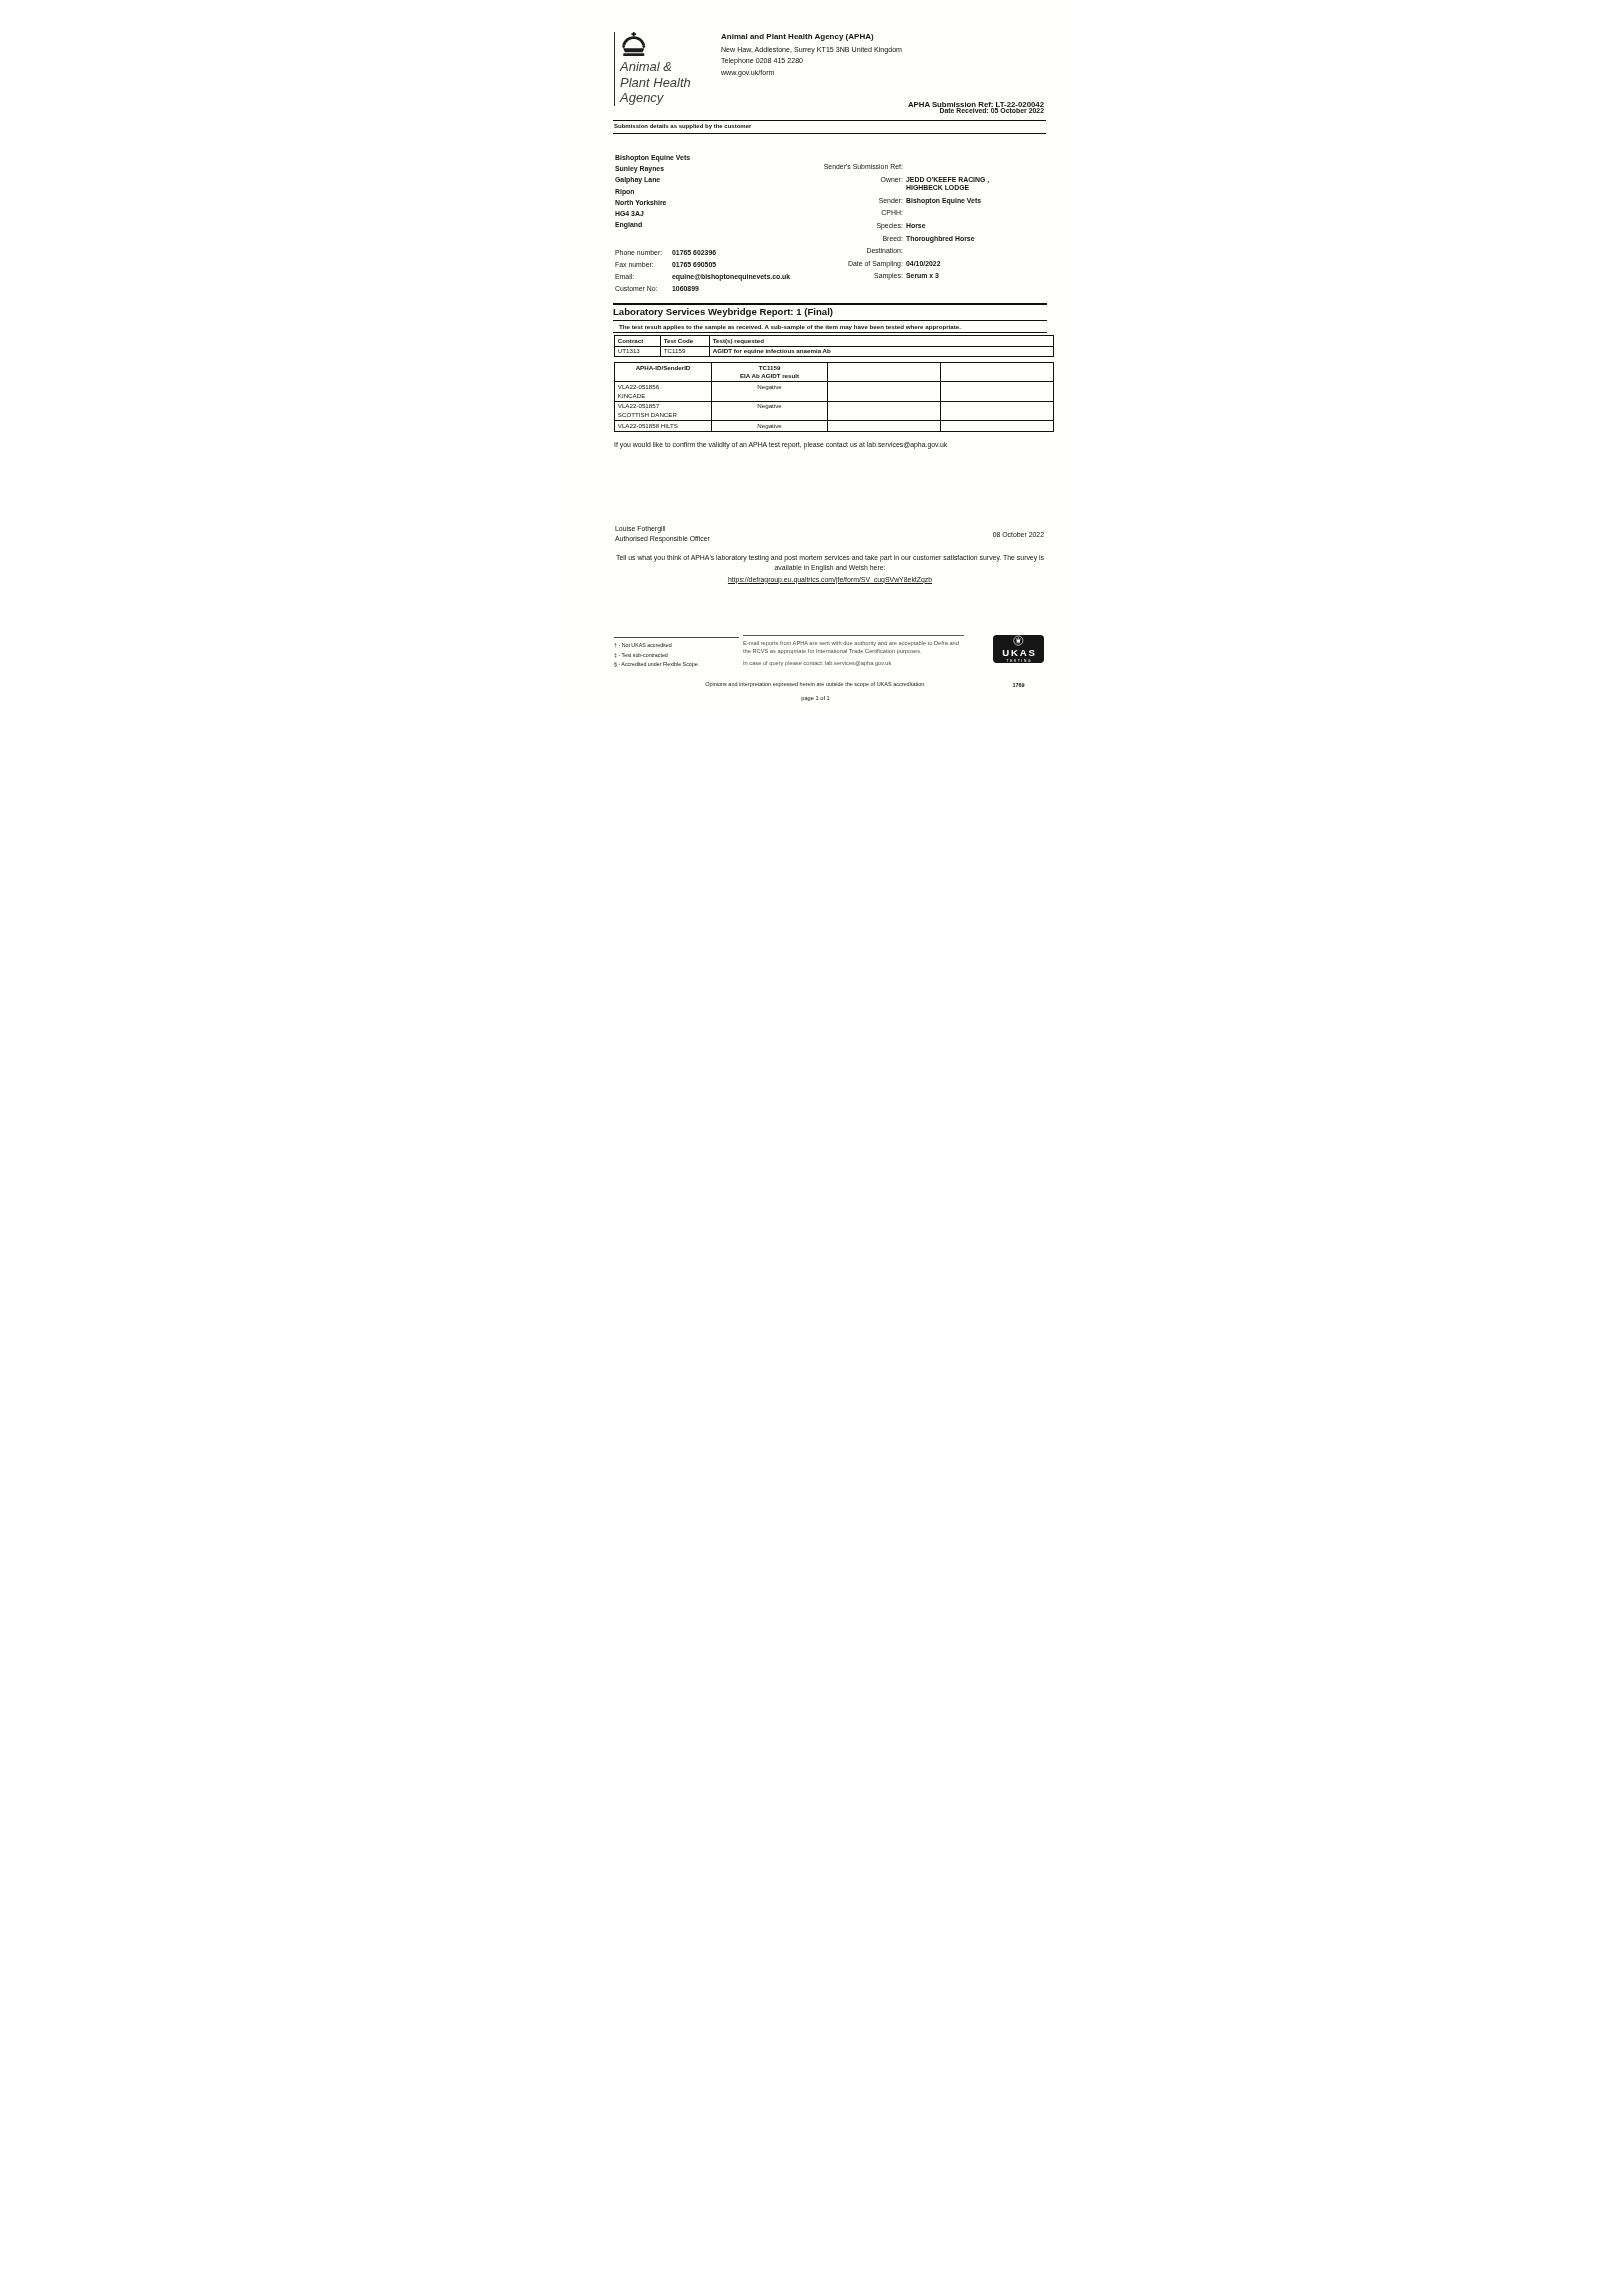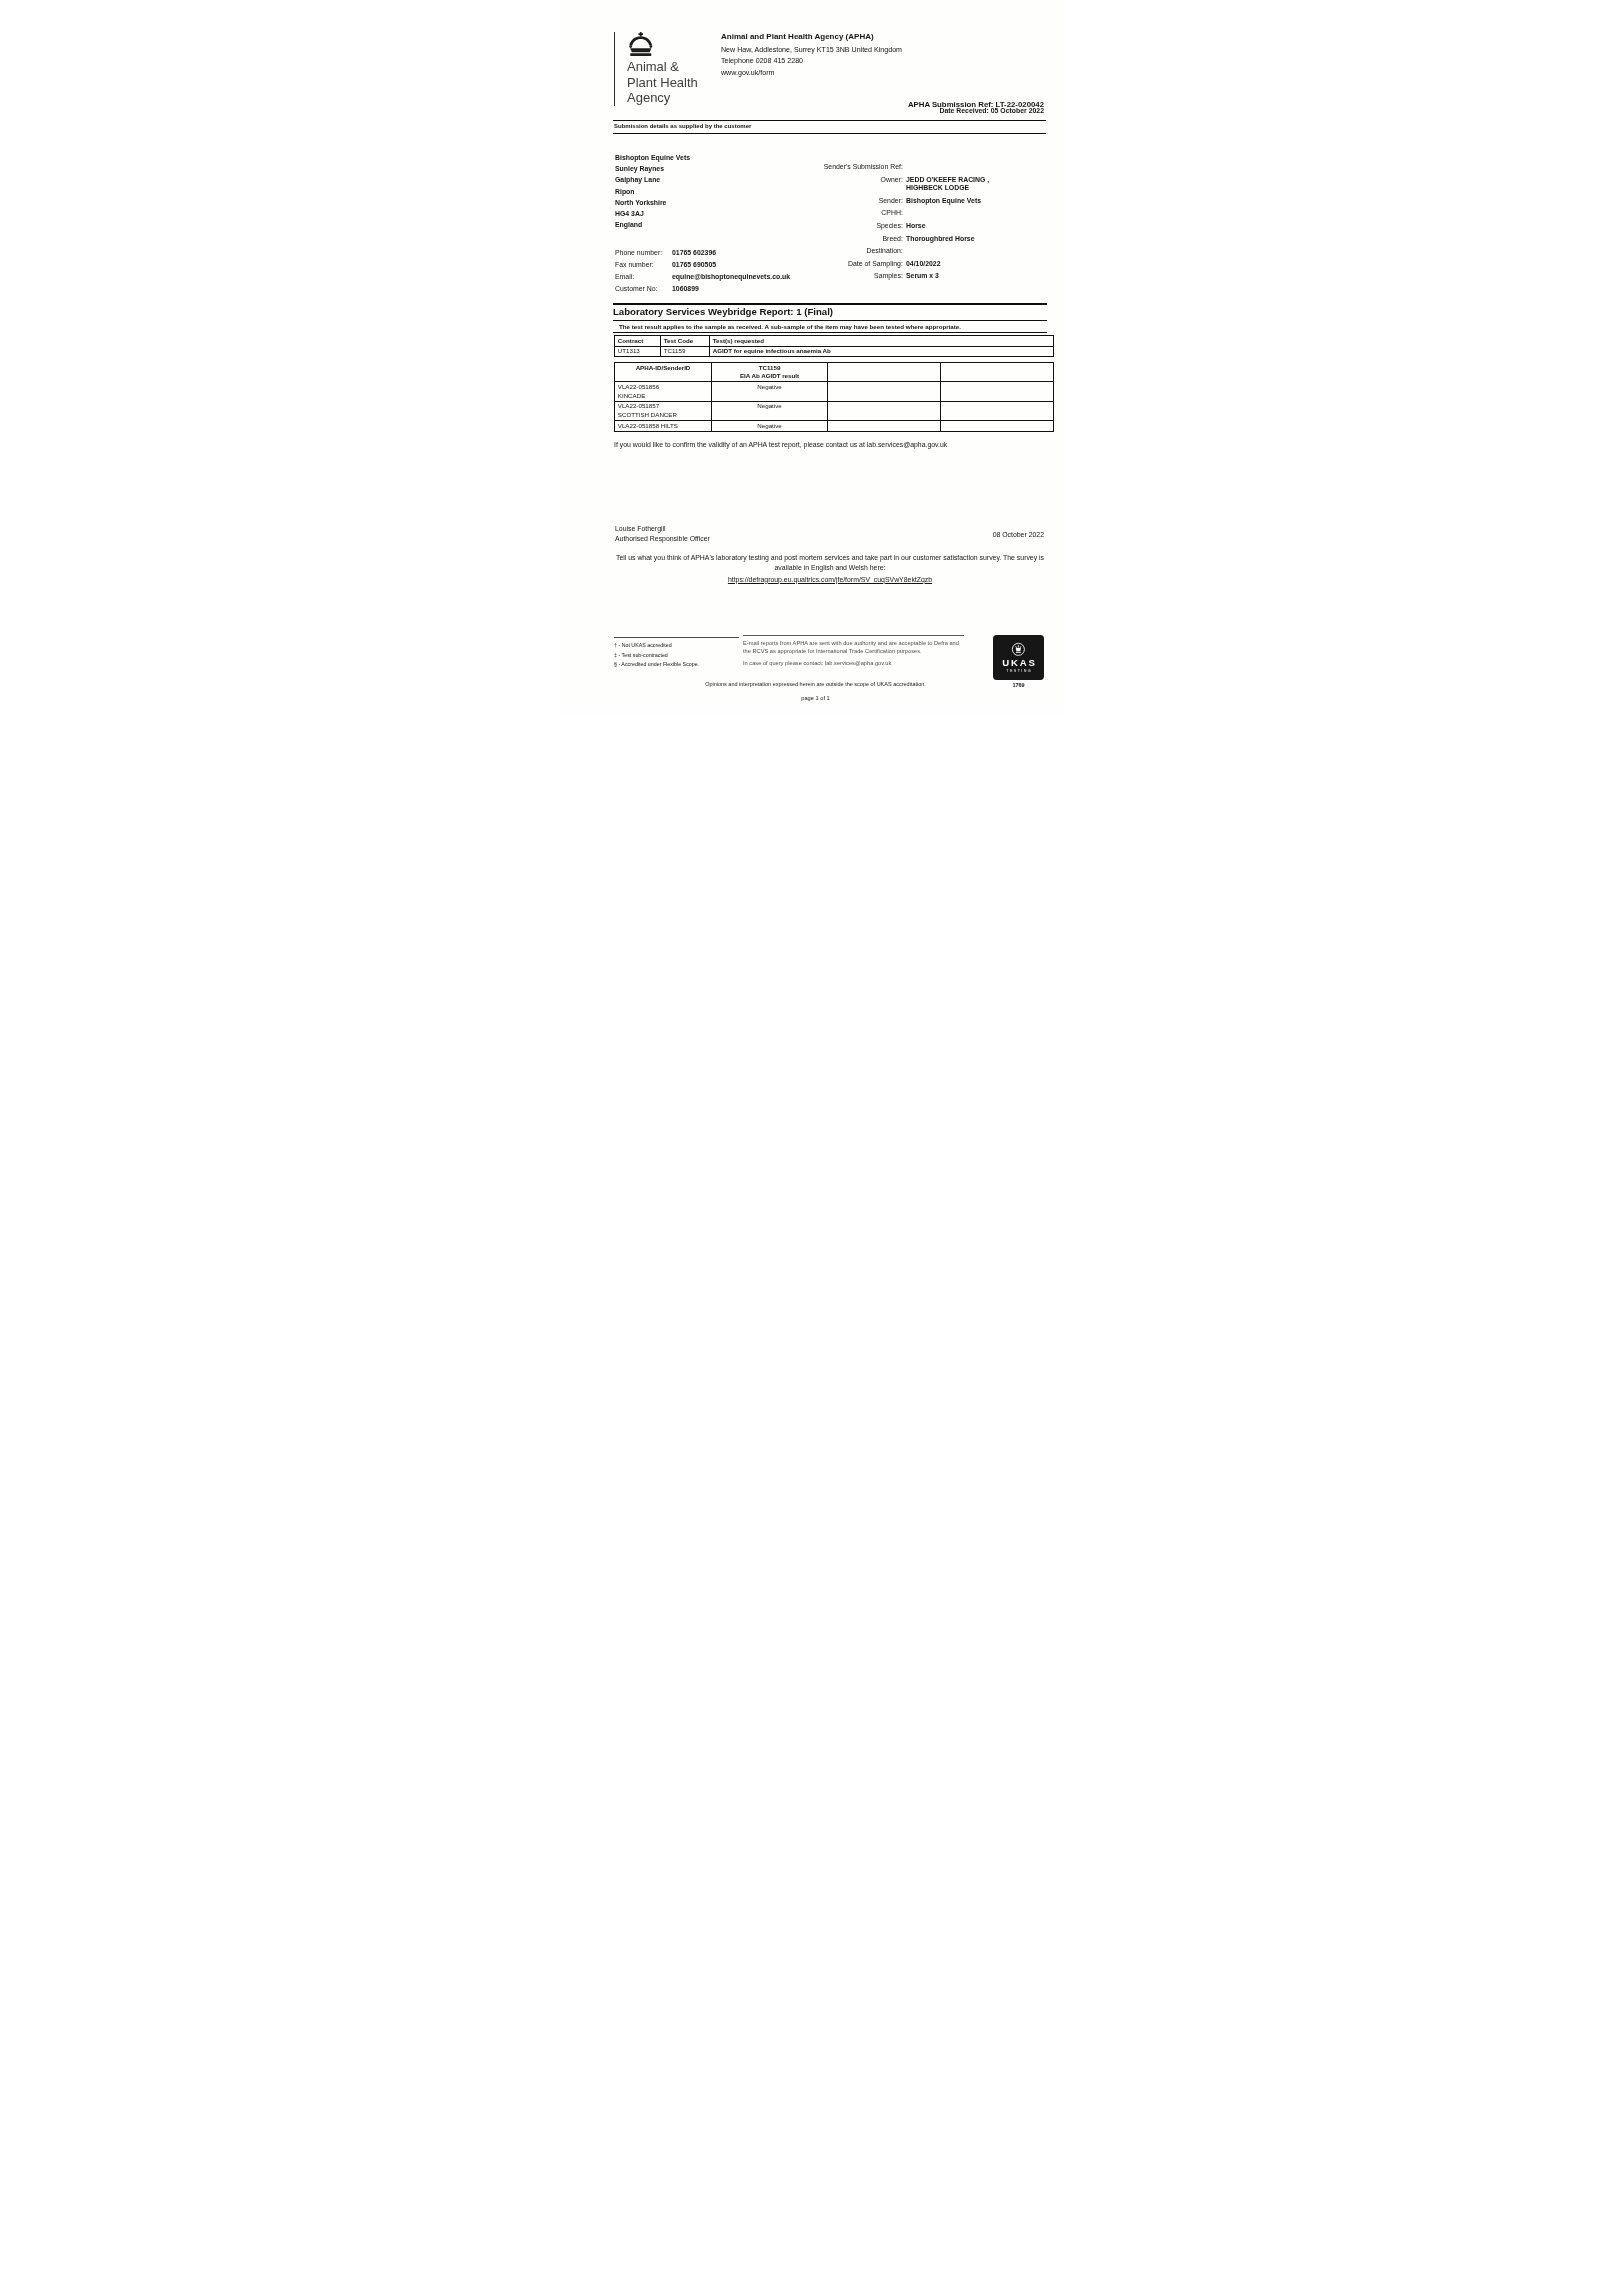--- a/index.html
+++ b/index.html
@@ -4,21 +4,21 @@
 <style>
   * { margin:0; padding:0; box-sizing:border-box; }
   html,body { background:#ffffff; }
   body { font-family:"Liberation Sans", sans-serif; color:#141414; }
   .page { position:relative; width:505px; height:714px; margin:0 auto; background:#fefefd; overflow:hidden; }
   .abs { position:absolute; }
   .b { font-weight:bold; }
   .preline { white-space:pre-line; }
 
   
-  .gov-logo { left:55px; top:32px; width:112px; border-left:1.4px solid #2b2b2b; padding-left:12px; }
+  .gov-logo { left:55px; top:32px; width:112px; border-left:1.4px solid #2b2b2b; padding-left:5px;font-style:italic; }
   .crown-svg { display:block; margin-bottom:3.2px; }
   .gov-logo-text { font-size:13px; line-height:15.6px; color:#3e3e3e; }
 
   
   .agency-block { left:162px; top:32px; width:216px; }
   .agency-title { font-size:8px; margin-bottom:3.7px; }
   .agency-line { font-size:7.1px; line-height:11.5px; color:#101010; }
   .submission-ref { right:20px; top:100px; font-size:7.8px; }
   .date-received { right:20px; top:107px; font-size:6.9px; }
 
@@ -62,21 +62,21 @@
   .survey { left:55px; top:553px; width:432px; text-align:center; font-size:6.9px; line-height:10px; }
   .survey-link { display:inline-block; margin-top:1.8px; text-decoration:underline; color:#141414; cursor:pointer; }
 
   
   .footer-notes { left:55px; top:637px; width:125px; border-top:0.9px solid #4a4a4a; padding-top:3.2px; font-size:5.3px; line-height:9.6px; }
   .footer-middle { left:184px; top:635px; width:221px; border-top:0.9px solid #5a5a5a; padding-top:3.2px; font-size:5.7px; line-height:8px; color:#4f4f4f; }
   .footer-middle .query { margin-top:4.1px; }
   .opinions { left:73px; top:681px; width:367px; text-align:center; font-size:5.5px; color:#222; }
   .page-num { left:73px; top:695px; width:367px; text-align:center; font-size:5.7px; }
 
-  .ukas-box { left:434px; top:635px; width:51px; height:45px; background:#161616; border-radius:3.7px;
+  .ukas-box { left:434px; top:635px; width:51px; height:28px; background:#161616; border-radius:3.7px;
               display:flex; flex-direction:column; align-items:center; justify-content:center; gap:0.9px; }
   .ukas-name { color:#fff; font-weight:bold; font-size:9.6px; letter-spacing:1.8px; padding-left:1.8px; }
   .ukas-type { color:#fff; font-size:3.7px; letter-spacing:1.4px; padding-left:1.4px; }
   .ukas-number { left:434px; top:682px; width:51px; text-align:center; font-weight:bold; font-size:5.5px; }
 </style>
 </head>
 <body>
 
 <div class="page">
 

